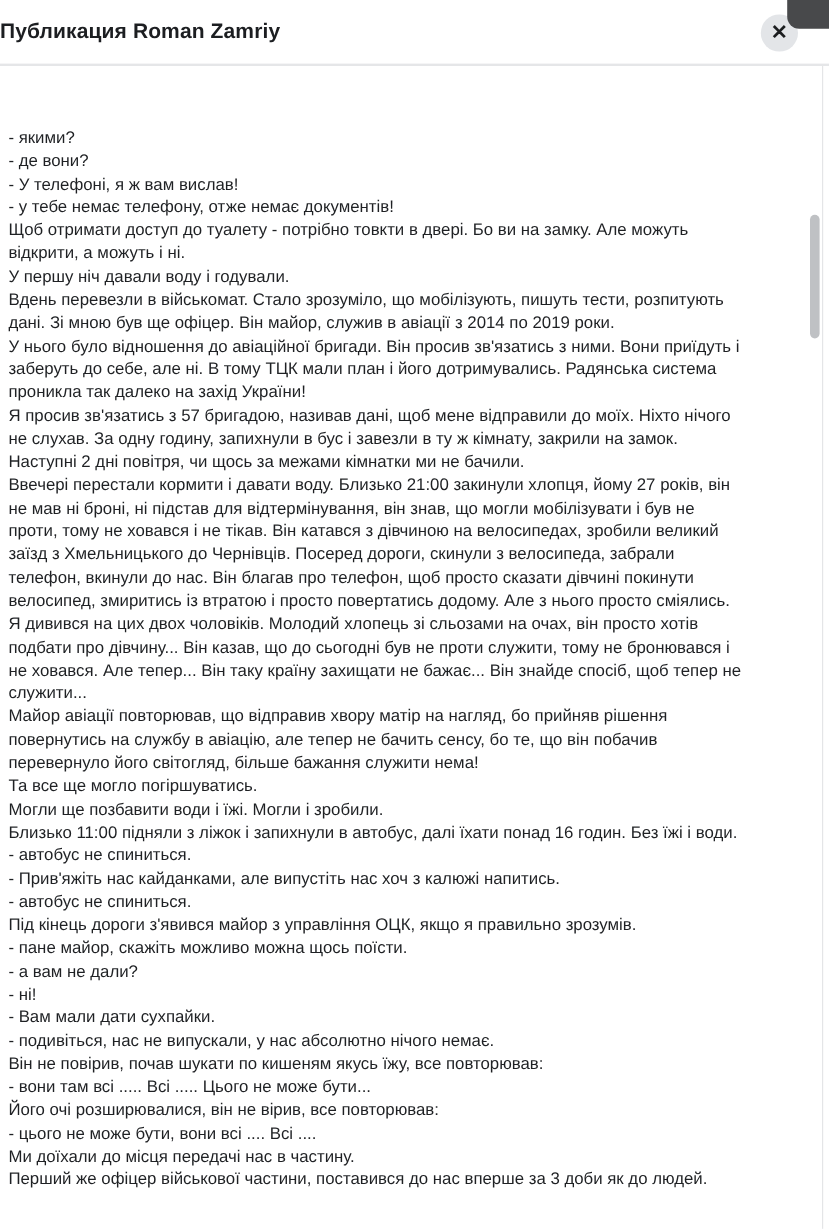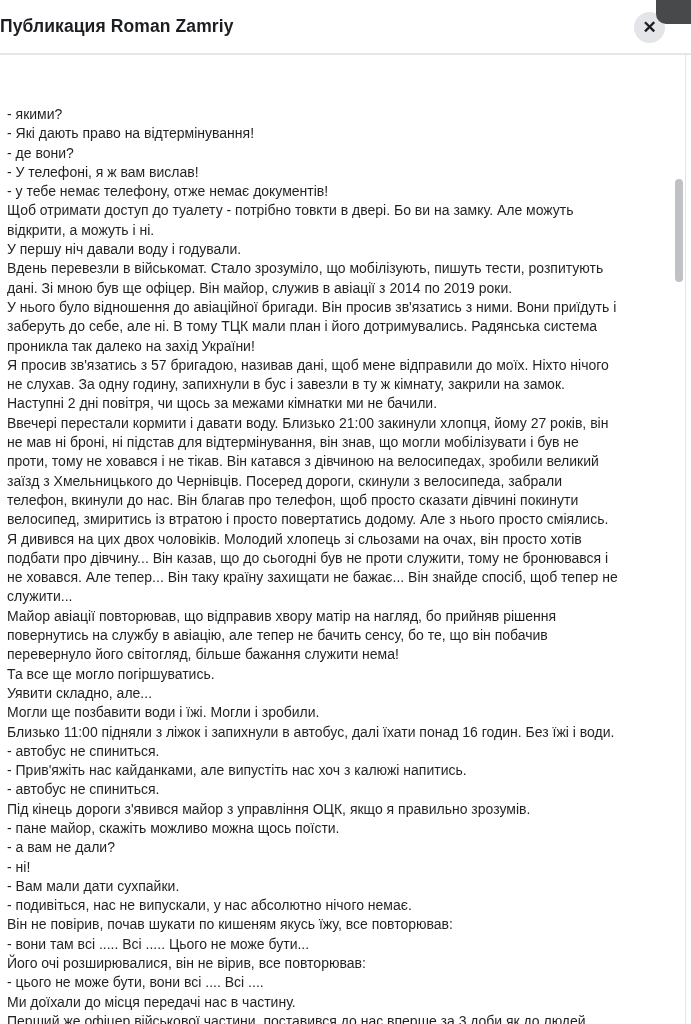--- a/index.html
+++ b/index.html
@@ -118,21 +118,20 @@
   <span class="modal-title">Публикация Roman Zamriy</span>
   <button class="close-btn">
     <span class="close-glyph">✕</span>
   </button>
 </div>
 
 <div class="corner-overlay"></div>
 
 <div class="post-content">
     <div class="post-line">- якими?</div>
-    <div class="post-line">- Які дають право на відтермінування!</div>
     <div class="post-line">- де вони?</div>
     <div class="post-line">- У телефоні, я ж вам вислав!</div>
     <div class="post-line">- у тебе немає телефону, отже немає документів!</div>
     <div class="post-line">Щоб отримати доступ до туалету - потрібно товкти в двері. Бо ви на замку. Але можуть</div>
     <div class="post-line">відкрити, а можуть і ні.</div>
     <div class="post-line">У першу ніч давали воду і годували.</div>
     <div class="post-line">Вдень перевезли в військомат. Стало зрозуміло, що мобілізують, пишуть тести, розпитують</div>
     <div class="post-line">дані. Зі мною був ще офіцер. Він майор, служив в авіації з 2014 по 2019 роки.</div>
     <div class="post-line">У нього було відношення до авіаційної бригади. Він просив зв'язатись з ними. Вони приїдуть і</div>
     <div class="post-line">заберуть до себе, але ні. В тому ТЦК мали план і його дотримувались. Радянська система</div>
@@ -147,21 +146,20 @@
     <div class="post-line">телефон, вкинули до нас. Він благав про телефон, щоб просто сказати дівчині покинути</div>
     <div class="post-line">велосипед, змиритись із втратою і просто повертатись додому. Але з нього просто сміялись.</div>
     <div class="post-line">Я дивився на цих двох чоловіків. Молодий хлопець зі сльозами на очах, він просто хотів</div>
     <div class="post-line">подбати про дівчину... Він казав, що до сьогодні був не проти служити, тому не бронювався і</div>
     <div class="post-line">не ховався. Але тепер... Він таку країну захищати не бажає... Він знайде спосіб, щоб тепер не</div>
     <div class="post-line">служити...</div>
     <div class="post-line">Майор авіації повторював, що відправив хвору матір на нагляд, бо прийняв рішення</div>
     <div class="post-line">повернутись на службу в авіацію, але тепер не бачить сенсу, бо те, що він побачив</div>
     <div class="post-line">перевернуло його світогляд, більше бажання служити нема!</div>
     <div class="post-line">Та все ще могло погіршуватись.</div>
-    <div class="post-line">Уявити складно, але...</div>
     <div class="post-line">Могли ще позбавити води і їжі. Могли і зробили.</div>
     <div class="post-line">Близько 11:00 підняли з ліжок і запихнули в автобус, далі їхати понад 16 годин. Без їжі і води.</div>
     <div class="post-line">- автобус не спиниться.</div>
     <div class="post-line">- Прив'яжіть нас кайданками, але випустіть нас хоч з калюжі напитись.</div>
     <div class="post-line">- автобус не спиниться.</div>
     <div class="post-line">Під кінець дороги з'явився майор з управління  ОЦК, якщо я правильно зрозумів.</div>
     <div class="post-line">- пане майор, скажіть можливо можна щось поїсти.</div>
     <div class="post-line">- а вам не дали?</div>
     <div class="post-line">- ні!</div>
     <div class="post-line">- Вам мали дати сухпайки.</div>

